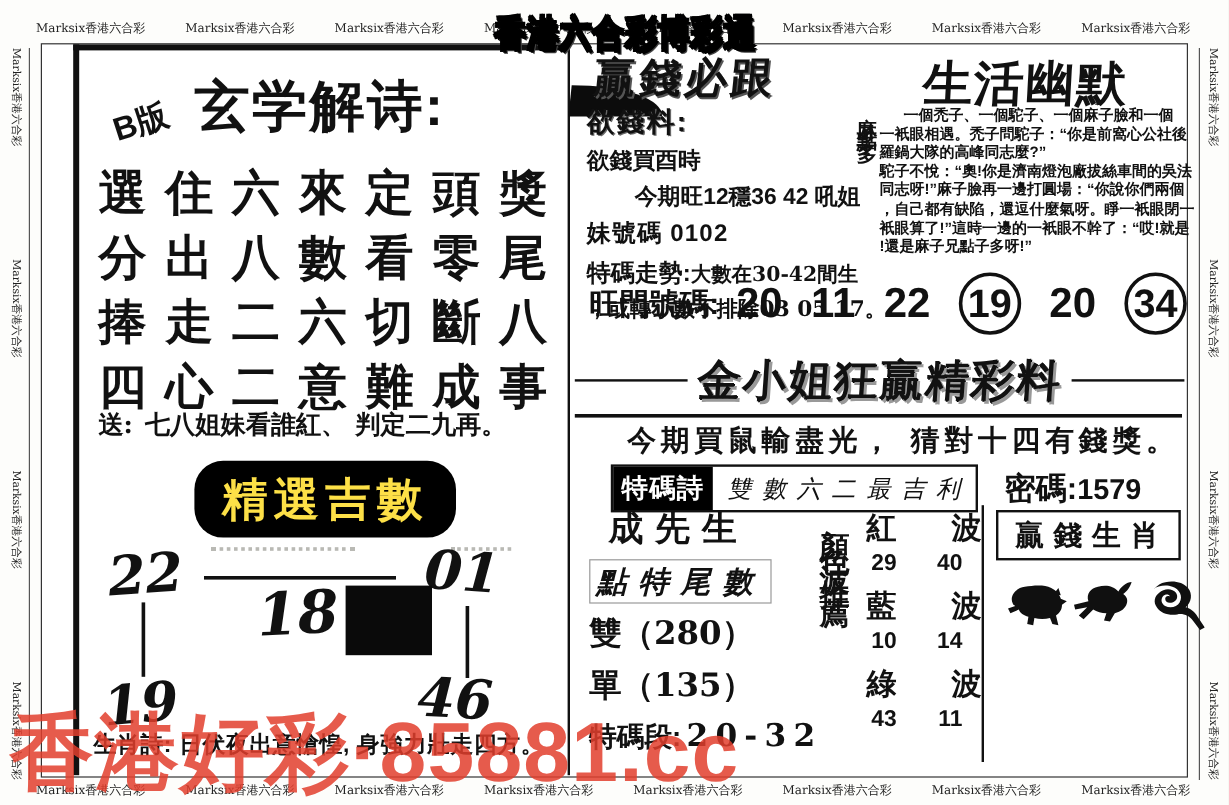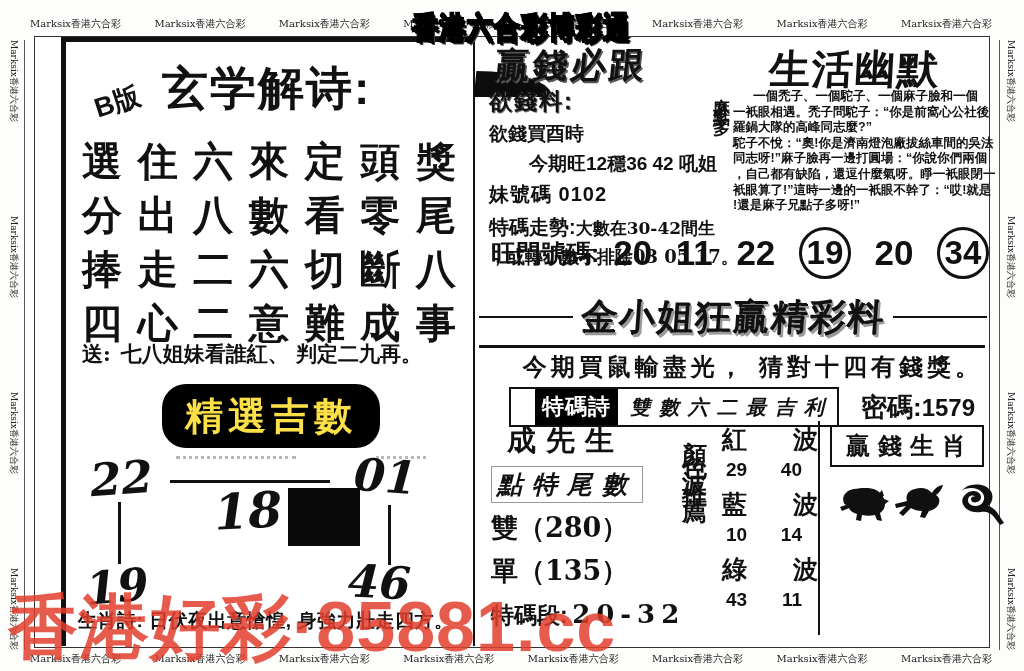--- a/index.html
+++ b/index.html
@@ -84,23 +84,23 @@
 
   .banner-row { position:absolute; left:4px; top:255px; width:508px; height:50px; display:flex; align-items:center; }
   .banner-row .bline { flex:1; border-top:2.5px solid #111; }
   .banner-text { font-size:36px; font-weight:900; letter-spacing:2px; white-space:nowrap; padding:0 8px;
                  transform:skewX(-4deg); text-shadow:2.5px 2.5px 0 #999, 1px 1px 0 #000; }
   .hr-full { position:absolute; left:4px; top:308px; width:506px; border-top:3px solid #111; }
   .slogan { position:absolute; left:8px; top:314px; width:500px; text-align:right; font-family:"DejaVu Serif", serif;
             font-weight:900; font-size:24px; letter-spacing:4px; white-space:nowrap; }
 
   .poem-row { position:absolute; left:34px; top:350px; display:flex; align-items:center; }
-  .poem-box { display:flex; align-items:center; border:2px solid #111;padding-left:24px; }
+  .poem-box { display:flex; align-items:center; border:2px solid #111; }
   .poem-box-label { background:#000; color:#fff; font-size:22px; font-weight:900; padding:3px 7px; letter-spacing:1px; }
-  .poem-box-text { font-family:"DejaVu Serif", serif; font-weight:700; font-style:italic; font-size:20px;
+  .poem-box-text { font-family:"DejaVu Serif", serif; font-weight:400; font-style:italic; font-size:20px;
                    letter-spacing:9px; padding:0 4px 0 12px; white-space:nowrap; }
   .password { margin-left:22px; white-space:nowrap; }
   .password .pw-label { font-size:26px; font-weight:900; }
   .password .pw-value { font-size:24px; font-weight:700; }
 
   .columns { position:absolute; left:12px; top:384px; width:502px; height:214px; display:flex; }
   .col1 { width:192px; padding-left:4px; }
   .c-name { font-size:29px; font-weight:900; letter-spacing:10px; margin-left:16px; white-space:nowrap; }
   .c-sub { margin-top:5px; width:fit-content; border:1.5px solid #999; font-family:"DejaVu Serif", serif; font-style:italic;
            font-weight:900; font-size:25px; letter-spacing:10px; padding:1px 5px; white-space:nowrap; }

